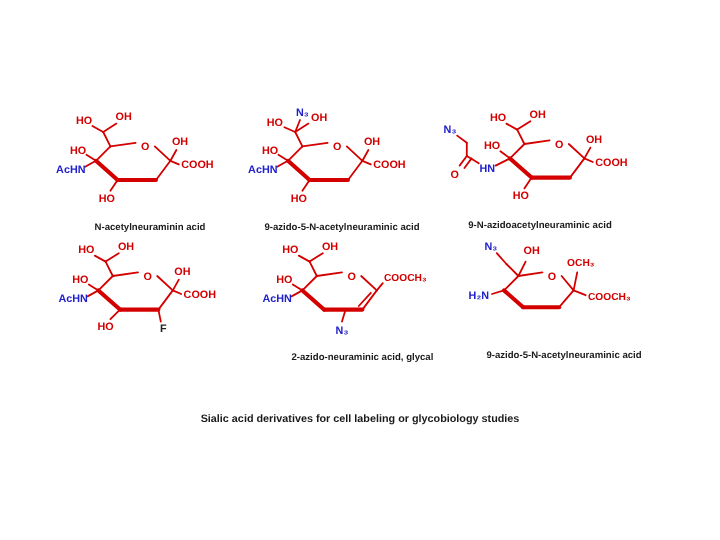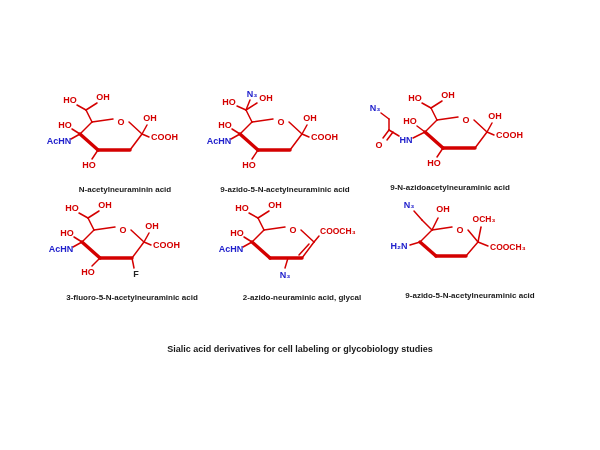--- a/index.html
+++ b/index.html
@@ -151,21 +151,20 @@
       <text class="t-red" x="30" y="15" text-anchor="middle">HO</text>
       <text class="t-red" x="63" y="12" text-anchor="middle">OH</text>
       <text class="t-red" x="25" y="40" text-anchor="middle">HO</text>
       <text class="t-blue" x="19" y="56" text-anchor="middle">AcHN</text>
       <text class="t-red" x="46" y="79" text-anchor="middle">HO</text>
       <text class="t-red" x="81" y="37" text-anchor="middle">O</text>
       <text class="t-red" x="110" y="33" text-anchor="middle">OH</text>
       <text class="t-red" x="111" y="52" text-anchor="start">COOH</text>
       <text class="t-dark" x="94" y="81" text-anchor="middle">F</text>
     </svg>
-    <div class="mol-label">3-fluoro-5-N-acetylneuraminic acid</div>
   </div>
 
   <div class="mol" style="left:212px;top:196px;">
     <svg width="180" height="105" viewBox="0 0 180 105">
       <g>
         <line class="bond" x1="52" y1="34" x2="73" y2="31"></line>
         <line class="bond" x1="89" y1="34" x2="102" y2="46"></line>
         <line class="bond" x1="102" y1="46" x2="90" y2="62"></line>
         <line class="bond" x1="97" y1="48" x2="87" y2="59"></line>
         <line class="bond bold" x1="90" y1="62" x2="58" y2="62"></line>

